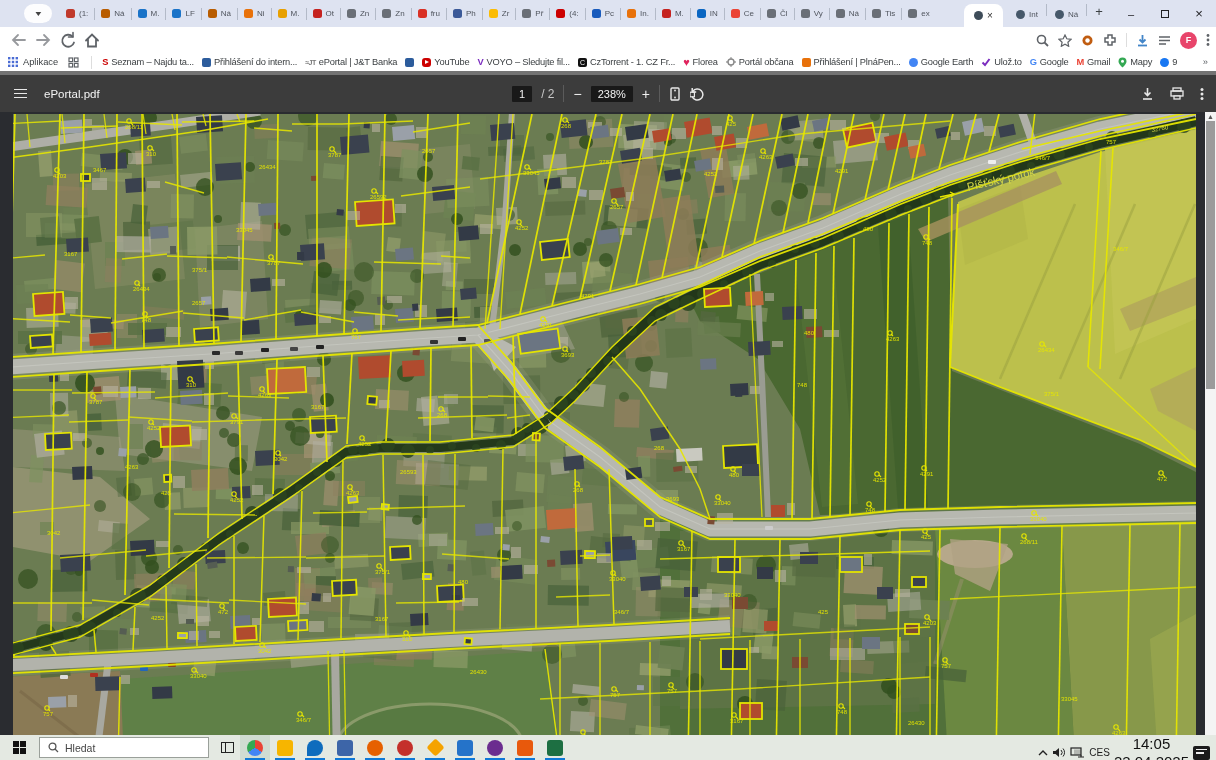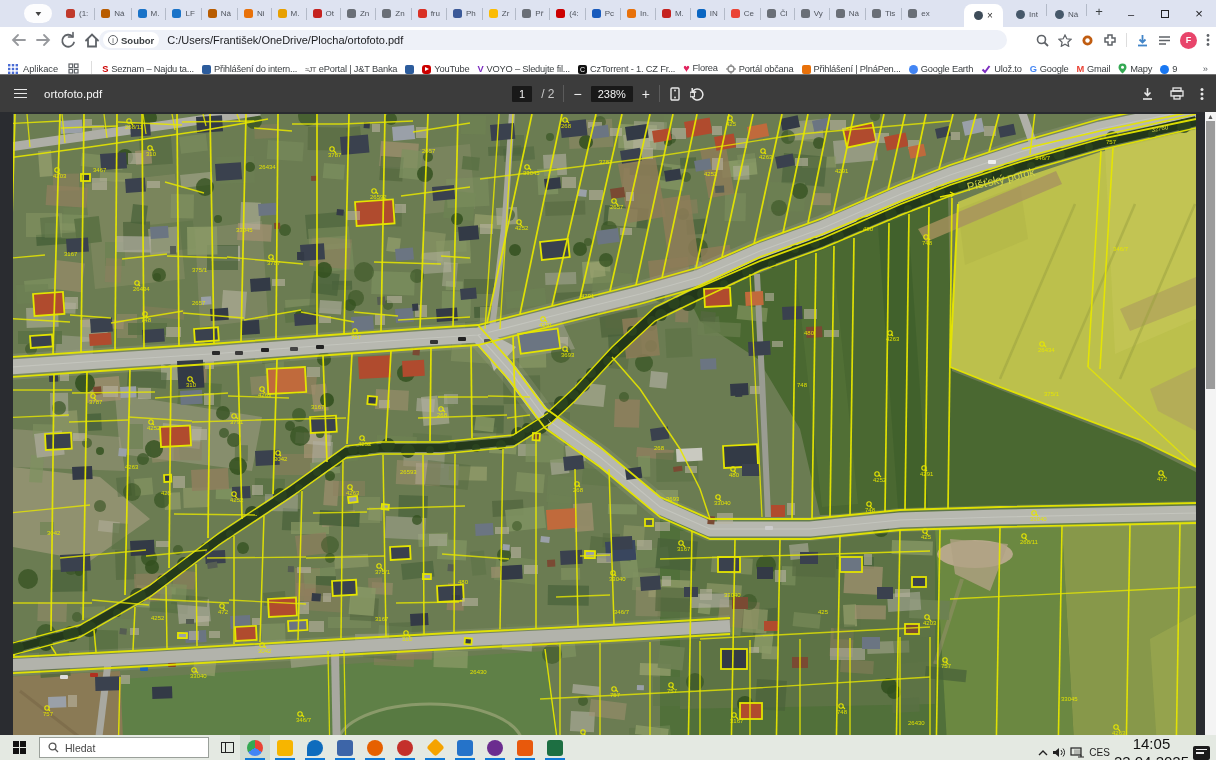--- a/index.html
+++ b/index.html
@@ -13,21 +13,21 @@
 .activetab{position:absolute;left:964px;top:4px;width:39px;height:23px;background:#fff;border-radius:8px 8px 0 0;display:flex;align-items:center;justify-content:center;gap:4px}
 .atx{font-size:10px;color:#333}
 .winbtns{position:absolute;right:0;top:0;height:27px;display:flex;align-items:center}
 .winbtns span{width:34px;text-align:center;font-size:11px;color:#202124}
 .navbar{height:26px;background:#ffffff;display:flex;align-items:center;position:relative}
 .omni{position:absolute;left:99px;top:3px;width:908px;height:20px;background:#eef1f8;border-radius:10px;display:flex;align-items:center;padding:0 4px}
 .chip{background:#fff;border-radius:8px;height:16px;display:flex;align-items:center;padding:0 5px;font-size:9.5px;color:#3c4043;font-weight:bold;gap:3px}
 .url{font-size:11px;color:#202124;margin-left:8px;letter-spacing:0}
 .navright{position:absolute;right:6px;top:0;height:26px;display:flex;align-items:center;gap:9px}
 .avatar{width:17px;height:17px;border-radius:50%;background:#e8456b;color:#fff;font-size:9px;display:flex;align-items:center;justify-content:center;font-weight:bold}
-.bookbar{height:22px;background:#ffffff;display:flex;align-items:flex-end;font-size:9.3px;color:#3c4043;border-bottom:1px solid #737373}
+.bookbar{height:22px;background:#ffffff;display:flex;align-items:center;font-size:9.3px;color:#3c4043;border-bottom:4px solid #737373}
 .bi{display:flex;align-items:center;gap:3px;margin-right:8px;white-space:nowrap;letter-spacing:-0.2px}
 .bico{width:9px;height:9px;border-radius:2px;display:inline-block;flex:0 0 auto}
 .pdfbar{height:37px;background:#3c3c3c;display:flex;align-items:center;position:relative;color:#f1f1f1}
 .pdfbar .burger{margin-left:14px;font-size:14px;color:#e8e8e8}
 .pdfname{margin-left:17px;font-size:11.5px;color:#f4f4f4}
 .pdfcenter{position:absolute;left:50%;transform:translateX(-50%);display:flex;align-items:center;gap:9px;font-size:12px}
 .pbox{background:#191919;padding:2px 7px;border-radius:1px;font-size:11px}
 .psep{width:1px;height:17px;background:#5c5c5c}
 .pdfright{position:absolute;right:12px;display:flex;align-items:center;gap:16px;font-size:13px}
 .viewer{position:relative;width:1216px;height:647px;background:#2a2c30}
@@ -205,24 +205,20 @@
 <div class="navbar">
   <svg width="100" height="26" style="margin-left:4px" viewBox="0 0 100 26">
     <g stroke="#5f6368" stroke-width="1.8" fill="none" stroke-linecap="round">
       <path d="M21,13 h-12 M14,8 l-5,5 5,5" opacity="0.65"></path>
       <path d="M33,13 h12 M40,8 l5,5 -5,5" opacity="0.65"></path>
       <path d="M68.5,9.5 a6,6 0 1 0 1.5,6"></path>
         <path d="M69,5.5 v4.5 h-4.5" stroke-width="1.6"></path>
       <path d="M82,13.5 l6,-6 6,6 M84,12 v7.5 h8 v-7.5"></path>
     </g>
   </svg>
-  <div class="omni">
-    <div class="chip"><span style="border:1px solid #5f6368;border-radius:50%;width:10px;height:10px;display:inline-flex;align-items:center;justify-content:center;font-size:7px;font-weight:normal">i</span>Soubor</div>
-    <span class="url">C:/Users/František/OneDrive/Plocha/ortofoto.pdf</span>
-  </div>
   <div class="navright">
     <svg width="13" height="13" viewBox="0 0 13 13">
         <circle cx="5.5" cy="5.5" r="4" fill="none" stroke="#5f6368" stroke-width="1.6"></circle>
         <path d="M8.5,8.5 L12,12" stroke="#5f6368" stroke-width="1.8"></path>
       </svg>
     <svg width="14" height="13" viewBox="0 0 14 13">
         <path d="M7,1 l1.8,3.8 4.2,.5 -3.1,2.9 .8,4.1 -3.7,-2.1 -3.7,2.1 .8,-4.1 -3.1,-2.9 4.2,-.5 Z" fill="none" stroke="#5f6368" stroke-width="1.2"></path>
       </svg>
     <svg width="13" height="13" viewBox="0 0 13 13">
         <circle cx="6.5" cy="6.5" r="5" fill="#c05c10"></circle>
@@ -302,21 +298,21 @@
       </svg>Mapy</div>
   <div class="bi"><span class="bico" style="background:#1877f2;border-radius:50%"></span>9</div>
   <span style="margin-left:auto;margin-right:8px;color:#5f6368">»</span>
 </div>
 <div class="pdfbar">
   <span class="burger" style="display:inline-flex;flex-direction:column;gap:2.5px;margin-left:14px">
       <span style="width:13px;height:1.6px;background:#e8e8e8"></span>
       <span style="width:13px;height:1.6px;background:#e8e8e8"></span>
       <span style="width:13px;height:1.6px;background:#e8e8e8"></span>
     </span>
-  <span class="pdfname">ortofoto.pdf</span>
+  <span class="pdfname">ePortal.pdf</span>
   <div class="pdfcenter">
     <span class="pbox">1</span>
       <span style="color:#c8c8c8">/&nbsp;2</span>
     <div class="psep"></div>
     <span style="font-size:14px">−</span>
     <span class="pbox">238%</span>
     <span style="font-size:14px">+</span>
     <div class="psep"></div>
     <svg width="12" height="14" viewBox="0 0 12 14">
         <rect x="2" y="1" width="8" height="12" rx="1" fill="none" stroke="#e8e8e8" stroke-width="1.4"></rect>

